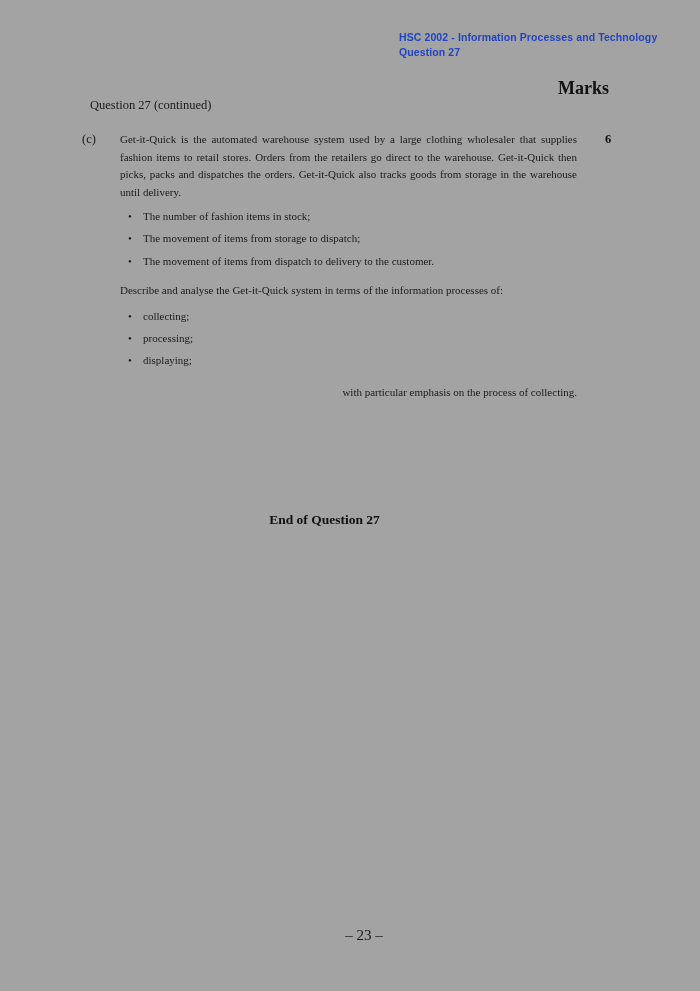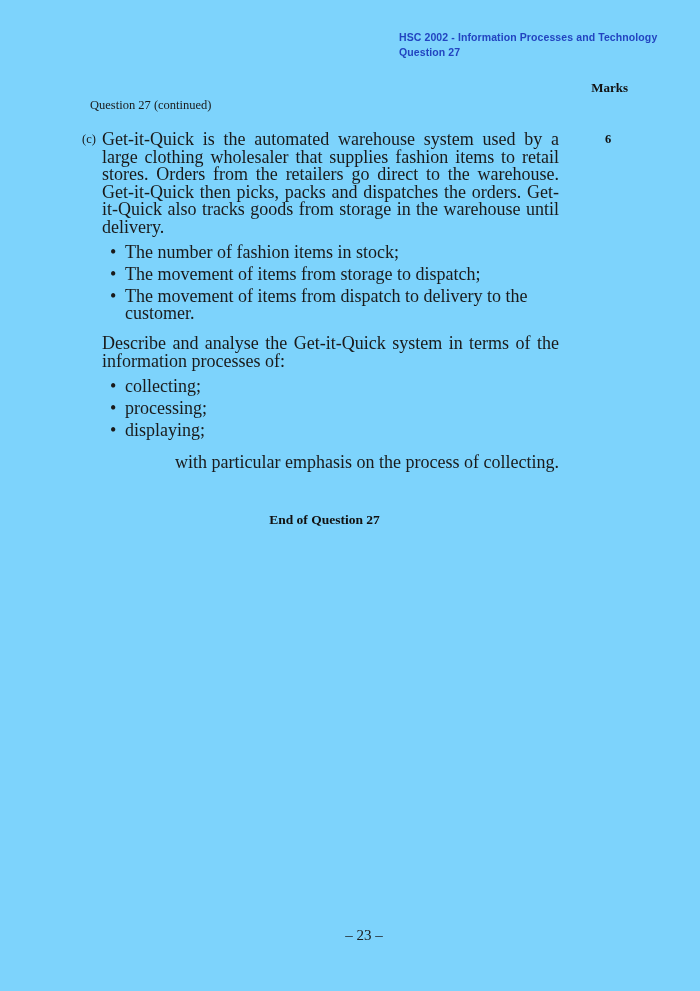--- a/index.html
+++ b/index.html
@@ -4,46 +4,46 @@
 <style>
   html, body {
     margin: 0;
     padding: 0;
     background: #ffffff;
   }
   .page {
     position: relative;
     width: 700px;
     height: 991px;
-    background: #7dd3fc;
+    background: #a3a3a3;
     overflow: hidden;
     font-family: "Liberation Serif", "DejaVu Serif", serif;
     color: #1a1a1a;
   }
   
   .doc-header {
     position: absolute;
     left: 399px;
     top: 30px;
     font-family: "Liberation Sans", "DejaVu Sans", sans-serif;
     font-weight: bold;
     font-size: 10.5px;
     line-height: 15px;
     color: #2244c0;
     letter-spacing: 0.1px;
   }
   
   .marks-label {
     position: absolute;
-    left: 538px;
+    left: 519px;
     top: 80px;
     width: 90px;
     text-align: right;
     font-weight: bold;
-    font-size: 13px;
+    font-size: 18px;
     line-height: 16px;
     color: #111111;
   }
   .continued {
     position: absolute;
     left: 82px;
     top: 97px;
     font-size: 12.5px;
     line-height: 17px;
     margin-left: 8px;
@@ -59,24 +59,24 @@
     position: absolute;
     left: 605px;
     top: 131px;
     font-weight: bold;
     font-size: 12.5px;
     line-height: 17.6px;
     color: #111111;
   }
   .part-body {
     position: absolute;
-    left: 102px;
+    left: 120px;
     top: 131px;
     width: 457px;
-    font-size: 18px;
+    font-size: 11px;
     line-height: 17.6px;
   }
   .part-body p {
     margin: 0;
   }
   .just {
     text-align: justify;
   }
   .using-line  { margin-top: 13px !important; }
   .bullet-list {

